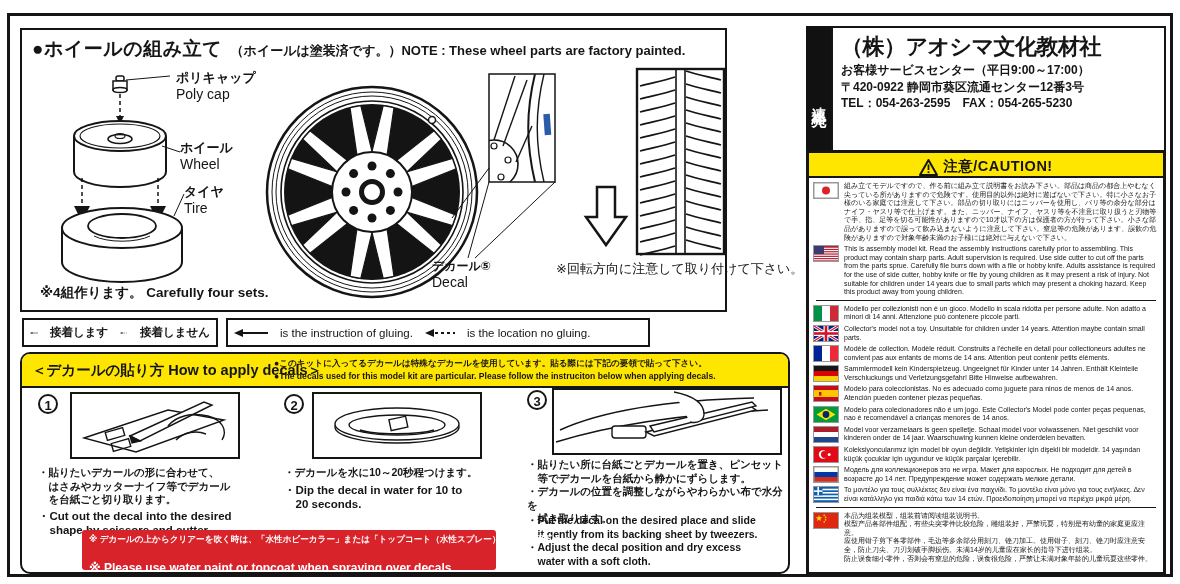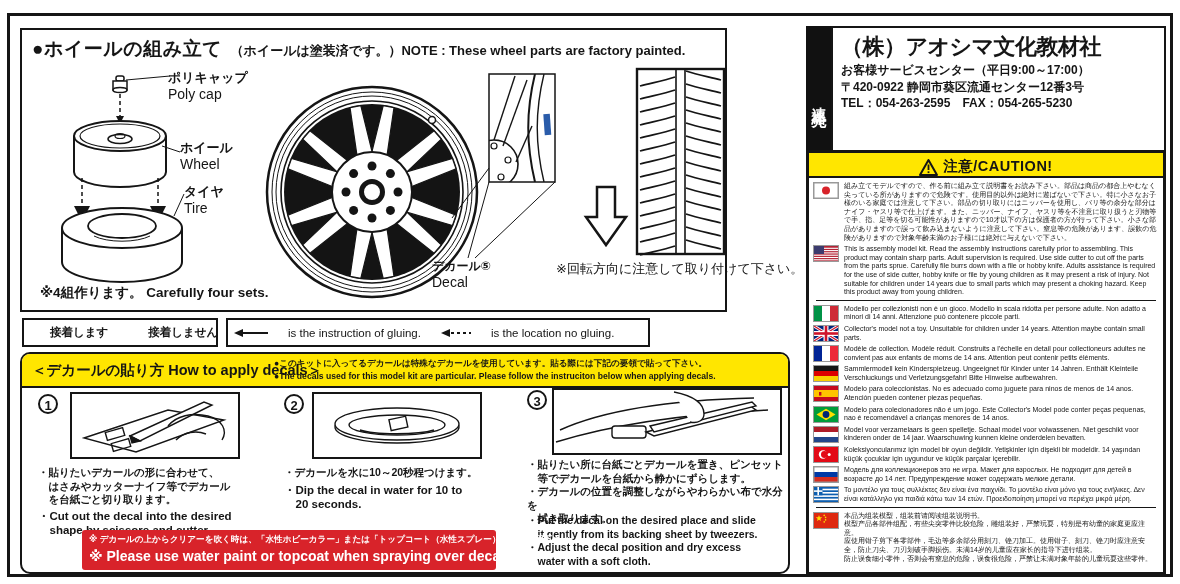--- a/index.html
+++ b/index.html
@@ -13,40 +13,40 @@
   
   .assembly-title{font-size:19px;font-weight:bold;letter-spacing:0.5px}
   .assembly-note{font-size:13px;font-weight:bold;margin-left:4px}
   .lbl-jp{font-size:13px;font-weight:bold;line-height:16px;white-space:nowrap}
   .lbl-en{font-size:14px;line-height:16px;white-space:nowrap}
   .sets-note{font-size:13.5px;font-weight:bold;white-space:nowrap}
   .tread-note{font-size:13px;font-weight:normal;line-height:17px;white-space:nowrap}
 
   
   .glue-box{position:absolute;border:2px solid #151515;height:29px;display:flex;
-    align-items:center;padding:12px 6px;gap:20px;box-sizing:border-box;background:#fff}
+    align-items:center;padding:12px 6px;gap:12px;box-sizing:border-box;background:#fff}
   .glue-box span{font-size:11.5px;font-weight:bold;white-space:nowrap}
   .glue-box.en span{font-weight:normal;font-size:11.5px}
 
   
   .decal-box{position:absolute;left:20px;top:352px;width:770px;height:222px;
     border:2px solid #151515;border-radius:10px;background:#fff;box-sizing:border-box;overflow:hidden}
   .decal-header{position:absolute;left:0;top:0;width:100%;height:34px;background:#ffe600;
     border-bottom:2px solid #151515;box-sizing:border-box}
   .decal-title{position:absolute;left:10px;top:7px;font-size:14.5px;font-weight:bold;white-space:nowrap}
   .decal-note{position:absolute;left:252px;font-size:8.6px;font-weight:bold;white-space:nowrap}
   .stepnum{position:absolute;width:20px;height:20px;border:2px solid #151515;border-radius:50%;
     text-align:center;line-height:20px;font-size:13px;font-weight:bold;background:#fff;box-sizing:border-box}
   .step-art{position:absolute;border:2px solid #151515;background:#fff;box-sizing:border-box}
   .step-jp{position:absolute;font-size:10.5px;font-weight:bold;line-height:13.5px;white-space:pre-line}
   .step-en{position:absolute;font-size:11.5px;font-weight:bold;line-height:13.5px;white-space:pre-line}
   .decal-warning{position:absolute;left:60px;top:176px;width:414px;height:40px;background:#d8232a;
     border-radius:3px;padding:4px 7px;box-sizing:border-box}
   .warn-jp{color:#fff;font-size:8.6px;font-weight:bold;white-space:nowrap}
-  .warn-en{color:#fff;font-size:14px;font-weight:bold;margin-top:2px;white-space:nowrap}
+  .warn-en{color:#fff;font-size:12px;font-weight:bold;margin-top:15px;white-space:nowrap}
 
   
   .contact{position:absolute;left:806px;top:26px;width:360px;height:147px}
   .contact-tab{position:absolute;left:0;top:0;width:25px;height:100%;background:#111;color:#fff;
     writing-mode:vertical-rl;text-orientation:upright;font-size:15px;font-weight:bold;
     display:flex;align-items:center;justify-content:center;letter-spacing:3px}
   .contact-body{position:absolute;left:25px;top:0;width:335px;height:100%;
     border:2px solid #151515;box-sizing:border-box;padding:4px 8px;background:#fff}
   .contact-company{font-size:22px;font-weight:bold;letter-spacing:-0.5px;white-space:nowrap}
   .contact-line{font-size:12px;font-weight:bold;line-height:16.5px;white-space:nowrap}
@@ -206,21 +206,21 @@
             <use href="#tr" x="49" y="132"></use>
             <use href="#tr" x="49" y="145"></use>
           <use href="#tr" x="49" y="158"></use>
             <use href="#tr" x="49" y="171"></use>
         </g>
       </g>
 
       <polygon points="573,121 591,121 591,151 602,151 582,179 562,151 573,151" fill="#fff" stroke="#151515" stroke-width="2.5"></polygon>
     </svg>
 
-    <div class="abs" style="left:146px;top:40px">
+    <div class="abs" style="left:154px;top:40px">
       <div class="lbl-jp">ポリキャップ</div>
       <div class="lbl-en">Poly cap</div>
     </div>
     <div class="abs" style="left:158px;top:110px">
       <div class="lbl-jp">ホイール</div>
       <div class="lbl-en">Wheel</div>
     </div>
     <div class="abs" style="left:162px;top:154px">
       <div class="lbl-jp">タイヤ</div>
       <div class="lbl-en">Tire</div>

